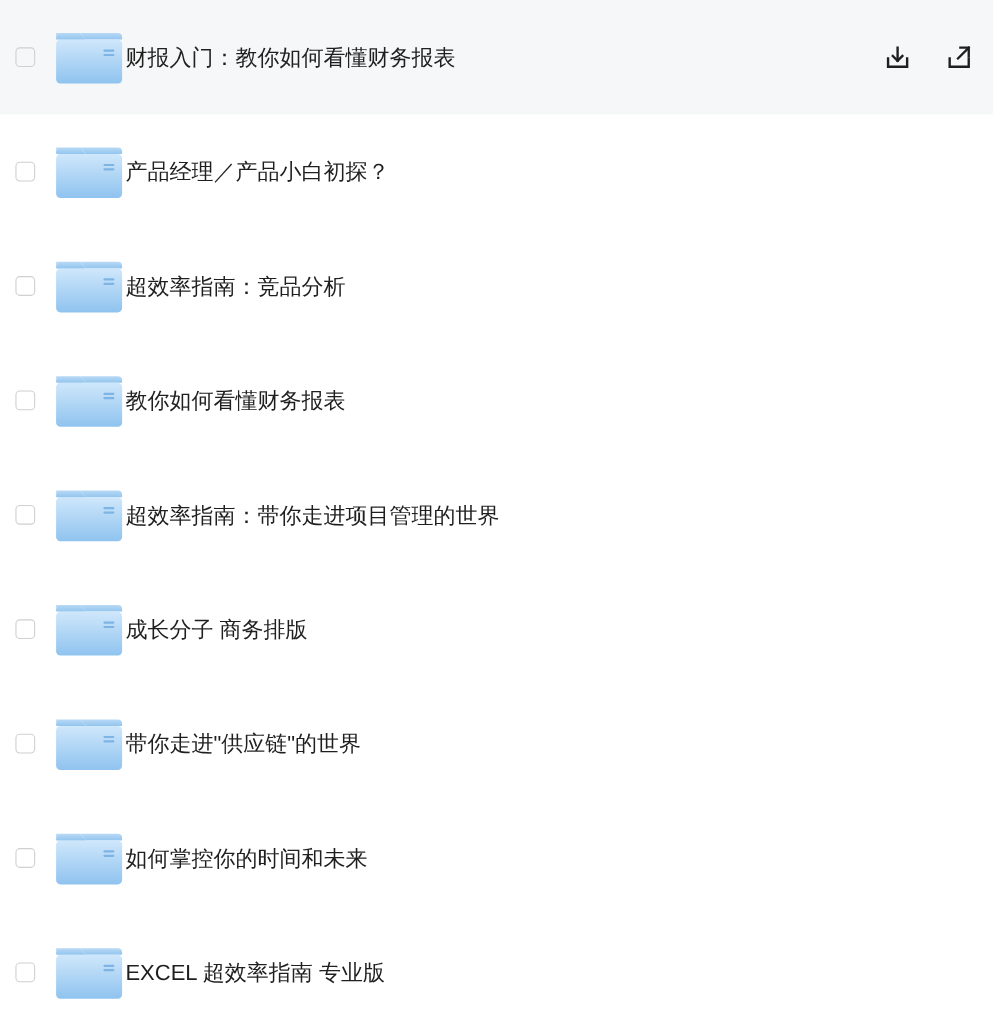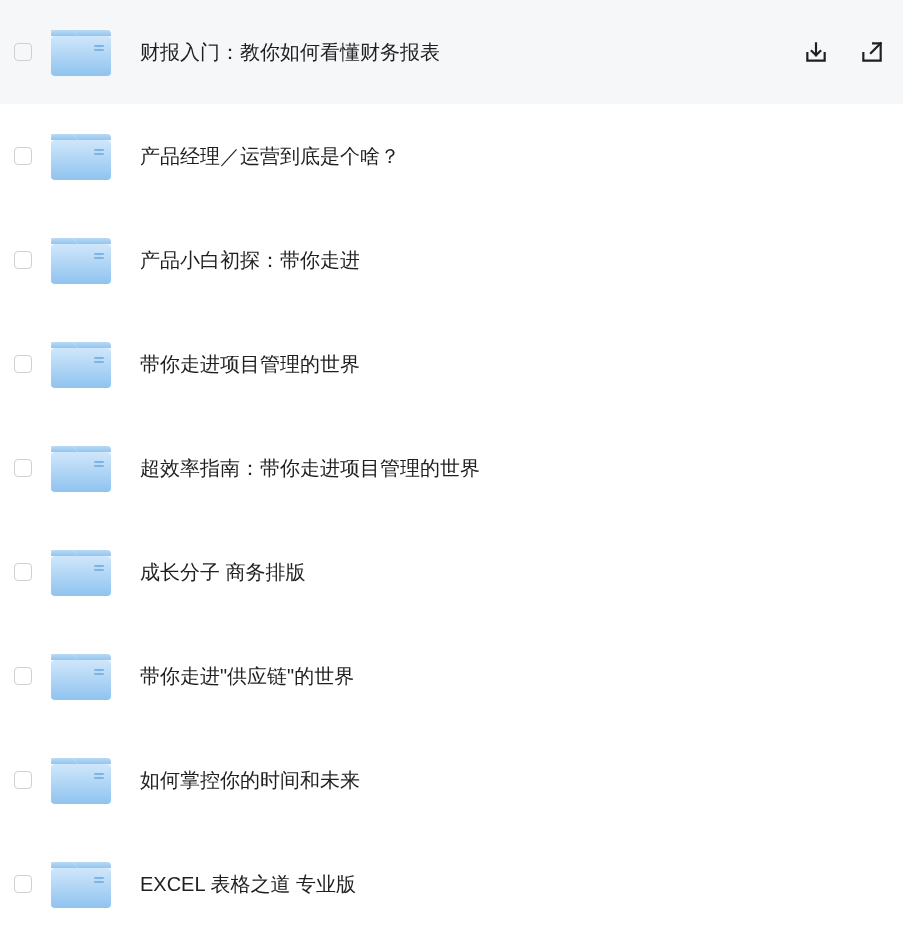--- a/index.html
+++ b/index.html
@@ -41,21 +41,20 @@
       height: 54px;
       flex-shrink: 0;
       position: relative;
     }
     .folder-icon-wrap svg {
       width: 100%;
       height: 100%;
       display: block;
     }
     .file-name {
-      margin-left: 26px;
       font-size: 20px;
       color: #1f1f1f;
       flex: 1;
       overflow: hidden;
       text-overflow: ellipsis;
       white-space: nowrap;
     }
     .file-actions {
       display: flex;
       align-items: center;
@@ -133,67 +132,67 @@
         <stop offset="1" stop-color="#8fc3ef"></stop>
       </linearGradient>
     </defs>
     <path d="M3 5 L25 5 L30 11 L63 11 L63 9 Q63 5 59 5 L7 5 Q3 5 3 9 Z" fill="url(#fgTab)"></path>
     <rect x="3" y="11" width="60" height="40" rx="4" fill="url(#fgBody)"></rect>
     <path d="M3 11 L3 9 Q3 5 7 5 L25 5 L30 11 Z" fill="url(#fgTab)"></path>
     <rect x="46" y="20" width="10" height="2" rx="1" fill="#7db4e4"></rect>
     <rect x="46" y="24" width="10" height="2" rx="1" fill="#7db4e4"></rect>
   </svg>
       </div>
-      <div class="file-name">产品经理／运营到底是个啥？</div>
-    </div>
-    <div class="file-row">
-      <div class="checkbox"></div>
-      <div class="folder-icon-wrap">
-        <svg viewBox="0 0 66 54" xmlns="http://www.w3.org/2000/svg">
-    <defs>
-      <linearGradient id="fgTab" x1="0" y1="0" x2="0" y2="1">
-        <stop offset="0" stop-color="#b8d9f5"></stop>
-        <stop offset="1" stop-color="#93c5ef"></stop>
-      </linearGradient>
-      <linearGradient id="fgBody" x1="0" y1="0" x2="0" y2="1">
-        <stop offset="0" stop-color="#cfe7fb"></stop>
-        <stop offset="1" stop-color="#8fc3ef"></stop>
-      </linearGradient>
-    </defs>
-    <path d="M3 5 L25 5 L30 11 L63 11 L63 9 Q63 5 59 5 L7 5 Q3 5 3 9 Z" fill="url(#fgTab)"></path>
-    <rect x="3" y="11" width="60" height="40" rx="4" fill="url(#fgBody)"></rect>
-    <path d="M3 11 L3 9 Q3 5 7 5 L25 5 L30 11 Z" fill="url(#fgTab)"></path>
-    <rect x="46" y="20" width="10" height="2" rx="1" fill="#7db4e4"></rect>
-    <rect x="46" y="24" width="10" height="2" rx="1" fill="#7db4e4"></rect>
-  </svg>
-      </div>
-      <div class="file-name">产品小白初探：带你走进</div>
-    </div>
-    <div class="file-row">
-      <div class="checkbox"></div>
-      <div class="folder-icon-wrap">
-        <svg viewBox="0 0 66 54" xmlns="http://www.w3.org/2000/svg">
-    <defs>
-      <linearGradient id="fgTab" x1="0" y1="0" x2="0" y2="1">
-        <stop offset="0" stop-color="#b8d9f5"></stop>
-        <stop offset="1" stop-color="#93c5ef"></stop>
-      </linearGradient>
-      <linearGradient id="fgBody" x1="0" y1="0" x2="0" y2="1">
-        <stop offset="0" stop-color="#cfe7fb"></stop>
-        <stop offset="1" stop-color="#8fc3ef"></stop>
-      </linearGradient>
-    </defs>
-    <path d="M3 5 L25 5 L30 11 L63 11 L63 9 Q63 5 59 5 L7 5 Q3 5 3 9 Z" fill="url(#fgTab)"></path>
-    <rect x="3" y="11" width="60" height="40" rx="4" fill="url(#fgBody)"></rect>
-    <path d="M3 11 L3 9 Q3 5 7 5 L25 5 L30 11 Z" fill="url(#fgTab)"></path>
-    <rect x="46" y="20" width="10" height="2" rx="1" fill="#7db4e4"></rect>
-    <rect x="46" y="24" width="10" height="2" rx="1" fill="#7db4e4"></rect>
-  </svg>
-      </div>
-      <div class="file-name">带你走进项目管理的世界</div>
+      <div class="file-name">产品经理／产品小白初探？</div>
+    </div>
+    <div class="file-row">
+      <div class="checkbox"></div>
+      <div class="folder-icon-wrap">
+        <svg viewBox="0 0 66 54" xmlns="http://www.w3.org/2000/svg">
+    <defs>
+      <linearGradient id="fgTab" x1="0" y1="0" x2="0" y2="1">
+        <stop offset="0" stop-color="#b8d9f5"></stop>
+        <stop offset="1" stop-color="#93c5ef"></stop>
+      </linearGradient>
+      <linearGradient id="fgBody" x1="0" y1="0" x2="0" y2="1">
+        <stop offset="0" stop-color="#cfe7fb"></stop>
+        <stop offset="1" stop-color="#8fc3ef"></stop>
+      </linearGradient>
+    </defs>
+    <path d="M3 5 L25 5 L30 11 L63 11 L63 9 Q63 5 59 5 L7 5 Q3 5 3 9 Z" fill="url(#fgTab)"></path>
+    <rect x="3" y="11" width="60" height="40" rx="4" fill="url(#fgBody)"></rect>
+    <path d="M3 11 L3 9 Q3 5 7 5 L25 5 L30 11 Z" fill="url(#fgTab)"></path>
+    <rect x="46" y="20" width="10" height="2" rx="1" fill="#7db4e4"></rect>
+    <rect x="46" y="24" width="10" height="2" rx="1" fill="#7db4e4"></rect>
+  </svg>
+      </div>
+      <div class="file-name">超效率指南：竞品分析</div>
+    </div>
+    <div class="file-row">
+      <div class="checkbox"></div>
+      <div class="folder-icon-wrap">
+        <svg viewBox="0 0 66 54" xmlns="http://www.w3.org/2000/svg">
+    <defs>
+      <linearGradient id="fgTab" x1="0" y1="0" x2="0" y2="1">
+        <stop offset="0" stop-color="#b8d9f5"></stop>
+        <stop offset="1" stop-color="#93c5ef"></stop>
+      </linearGradient>
+      <linearGradient id="fgBody" x1="0" y1="0" x2="0" y2="1">
+        <stop offset="0" stop-color="#cfe7fb"></stop>
+        <stop offset="1" stop-color="#8fc3ef"></stop>
+      </linearGradient>
+    </defs>
+    <path d="M3 5 L25 5 L30 11 L63 11 L63 9 Q63 5 59 5 L7 5 Q3 5 3 9 Z" fill="url(#fgTab)"></path>
+    <rect x="3" y="11" width="60" height="40" rx="4" fill="url(#fgBody)"></rect>
+    <path d="M3 11 L3 9 Q3 5 7 5 L25 5 L30 11 Z" fill="url(#fgTab)"></path>
+    <rect x="46" y="20" width="10" height="2" rx="1" fill="#7db4e4"></rect>
+    <rect x="46" y="24" width="10" height="2" rx="1" fill="#7db4e4"></rect>
+  </svg>
+      </div>
+      <div class="file-name">教你如何看懂财务报表</div>
     </div>
     <div class="file-row">
       <div class="checkbox"></div>
       <div class="folder-icon-wrap">
         <svg viewBox="0 0 66 54" xmlns="http://www.w3.org/2000/svg">
     <defs>
       <linearGradient id="fgTab" x1="0" y1="0" x2="0" y2="1">
         <stop offset="0" stop-color="#b8d9f5"></stop>
         <stop offset="1" stop-color="#93c5ef"></stop>
       </linearGradient>
@@ -294,15 +293,15 @@
         <stop offset="1" stop-color="#8fc3ef"></stop>
       </linearGradient>
     </defs>
     <path d="M3 5 L25 5 L30 11 L63 11 L63 9 Q63 5 59 5 L7 5 Q3 5 3 9 Z" fill="url(#fgTab)"></path>
     <rect x="3" y="11" width="60" height="40" rx="4" fill="url(#fgBody)"></rect>
     <path d="M3 11 L3 9 Q3 5 7 5 L25 5 L30 11 Z" fill="url(#fgTab)"></path>
     <rect x="46" y="20" width="10" height="2" rx="1" fill="#7db4e4"></rect>
     <rect x="46" y="24" width="10" height="2" rx="1" fill="#7db4e4"></rect>
   </svg>
       </div>
-      <div class="file-name">EXCEL 表格之道 专业版</div>
+      <div class="file-name">EXCEL 超效率指南 专业版</div>
     </div>
   </div>
 
 </body></html>

